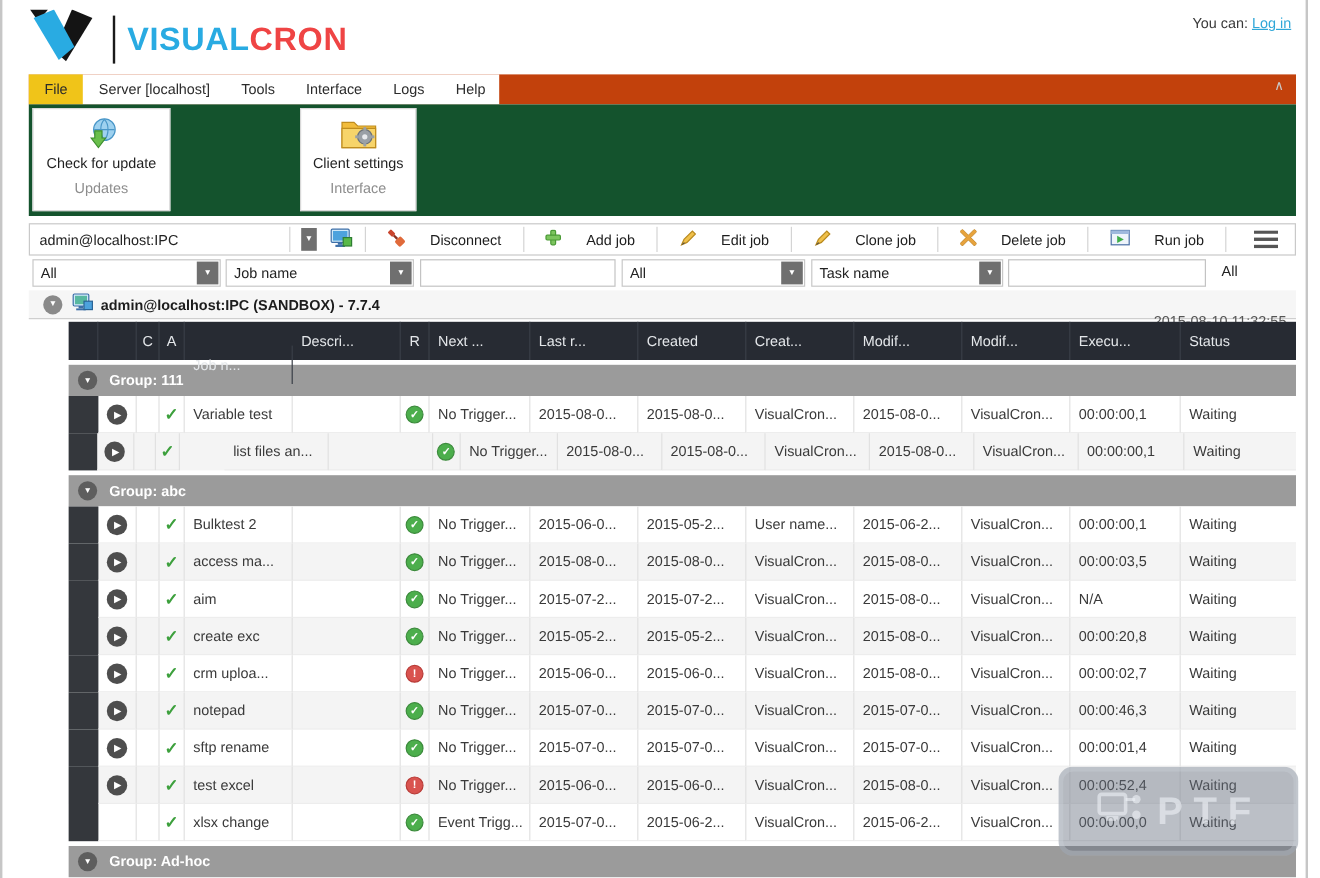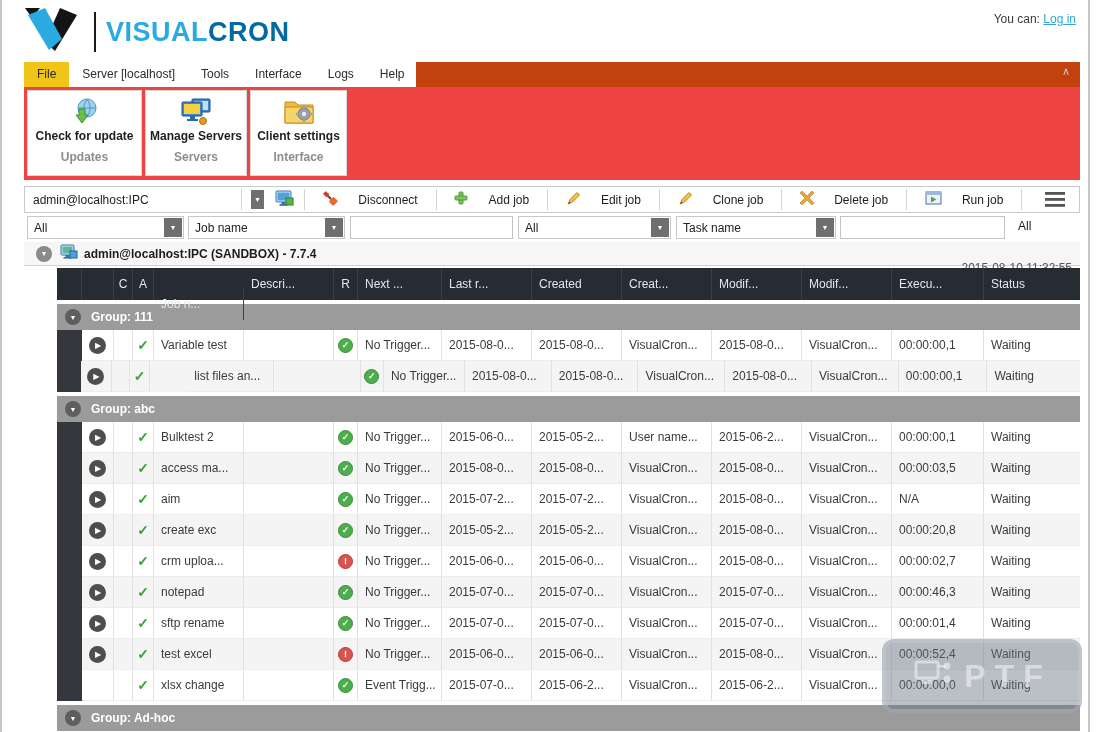--- a/index.html
+++ b/index.html
@@ -5,33 +5,33 @@
   html,body{margin:0;padding:0;background:#fff;}
   #app{position:relative;width:1100px;height:732px;background:#fff;
        font-family:"Liberation Sans",sans-serif;overflow:hidden;
        border-left:2px solid #c6c6c6;box-sizing:border-box;}
   .right-border{position:absolute;left:1086px;top:0;width:2px;height:732px;background:#c6c6c6;}
 
   
   .brand{position:absolute;left:22px;top:8px;display:flex;align-items:center;}
   .brand-divider{width:2px;height:40px;background:#1a1a1a;margin:0 10px 0 12px;}
   .wordmark{font-size:27px;font-weight:bold;letter-spacing:.5px;line-height:44px;}
-  .wm-visual{color:#29abe2;} .wm-cron{color:#0369a1;}
+  .wm-visual{color:#29abe2;} .wm-cron{color:#ef4444;}
   .login-area{position:absolute;right:24px;top:12px;font-size:12px;color:#3a3a3a;}
   .login-link{color:#2fa7d8;text-decoration:underline;cursor:pointer;}
 
   
   .menubar{position:absolute;left:22px;top:62px;width:1056px;height:25px;background:#c2410c;}
   .menu-white{position:absolute;left:0;top:0;height:25px;width:392px;background:#fff;display:flex;}
   .menu-item{font-size:12px;color:#2b2b2b;line-height:25px;padding:0 13px;cursor:default;white-space:nowrap;}
   .menu-item.active{background:#f0c419;}
   .menu-collapse{position:absolute;right:10px;top:3px;color:#c9c9c9;font-size:11px;}
 
   
-  .ribbon{position:absolute;left:22px;top:87px;width:1056px;height:93px;background:#ef4444;font-weight:bold;}
+  .ribbon{position:absolute;left:22px;top:87px;width:1056px;height:93px;background:#14532d;}
   .rgroup{position:absolute;top:3px;height:86px;border:1px solid #d8d8d8;background:#fff;
           box-sizing:border-box;display:flex;flex-direction:column;align-items:center;}
   .rg-icon{margin-top:5px;height:32px;display:flex;align-items:center;}
   .rg-btn-label{font-size:12px;color:#1f1f1f;margin-top:1px;white-space:nowrap;}
   .rg-group-label{font-size:12px;color:#8d8d8d;margin-top:7px;}
 
   
   .connbar{position:absolute;left:22px;top:186px;width:1056px;height:27px;background:#fff;
            border:1px solid #c9c9c9;box-sizing:border-box;display:flex;align-items:center;font-size:12px;color:#222;}
   .conn-text{width:268px;padding-left:8px;white-space:nowrap;overflow:hidden;}
@@ -131,35 +131,20 @@
       <span class="rg-icon">
         <svg width="30" height="30" viewBox="0 0 30 30">
           <circle cx="17" cy="11" r="9" fill="#9ed1ef" stroke="#4a97c8"></circle>
           <path d="M8.5 11 h17 M17 2.5 c-4 4 -4 13 0 17 M17 2.5 c4 4 4 13 0 17" stroke="#4a97c8" fill="none" stroke-width="1"></path>
           <polygon points="9,12 15,12 15,18 18,18 12,26 6,18 9,18" fill="#6abf4b" stroke="#3f8f2f"></polygon>
         </svg>
       </span>
       <span class="rg-btn-label">Check for update</span>
       <span class="rg-group-label">Updates</span>
     </div>
-    <div class="rgroup" style="left:121px;width:102px;">
-      <span class="rg-icon">
-        <svg width="32" height="30" viewBox="0 0 32 30">
-          <rect x="12" y="2" width="18" height="13" rx="1" fill="#3e87c8" stroke="#20508c"></rect>
-          <rect x="14" y="4" width="14" height="9" fill="#bfe1f6"></rect>
-          <rect x="2" y="5" width="20" height="14" rx="1" fill="#3e87c8" stroke="#20508c"></rect>
-          <rect x="4" y="7" width="16" height="10" fill="#f5d13f"></rect>
-          <rect x="10" y="19" width="5" height="3" fill="#2f6aa8"></rect>
-          <rect x="7" y="22" width="11" height="2" fill="#2f6aa8"></rect>
-          <circle cx="23" cy="24" r="3.5" fill="#e39b28" stroke="#a86f12"></circle>
-        </svg>
-      </span>
-      <span class="rg-btn-label">Manage Servers</span>
-      <span class="rg-group-label">Servers</span>
-    </div>
     <div class="rgroup" style="left:226px;width:97px;">
       <span class="rg-icon">
         <svg width="32" height="28" viewBox="0 0 32 28">
           <path d="M2 4 h10 l3 3 h15 v18 h-28 z" fill="#f2bc3b" stroke="#c08d1e"></path>
           <path d="M2 9 h28 v16 h-28 z" fill="#f7d46a" stroke="#c08d1e"></path>
           <circle cx="21" cy="16" r="6" fill="#9aa0a6" stroke="#6d7278"></circle>
           <rect x="19.8" y="8" width="2.4" height="3" fill="#9aa0a6"></rect>
           <rect x="19.8" y="21" width="2.4" height="3" fill="#9aa0a6"></rect>
           <rect x="13" y="14.8" width="3" height="2.4" fill="#9aa0a6"></rect>
           <rect x="26" y="14.8" width="3" height="2.4" fill="#9aa0a6"></rect>

